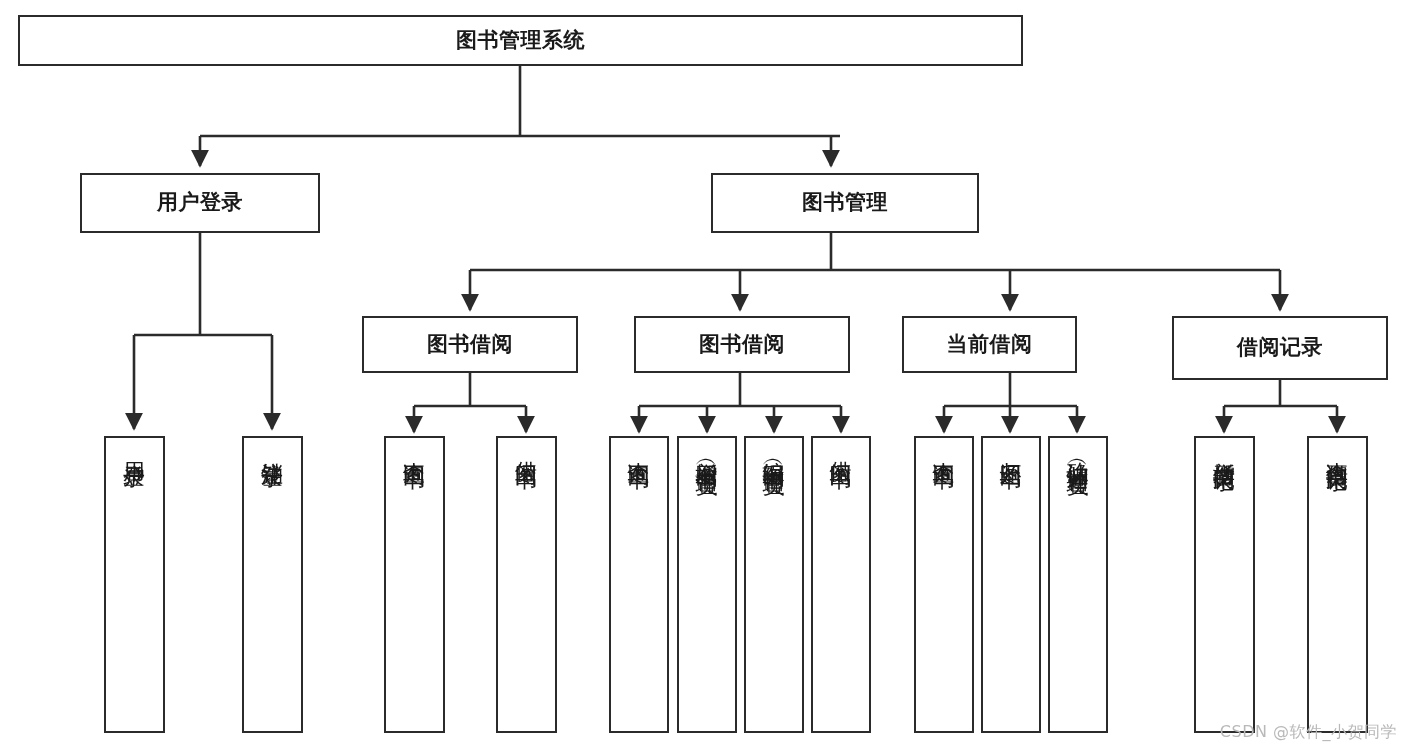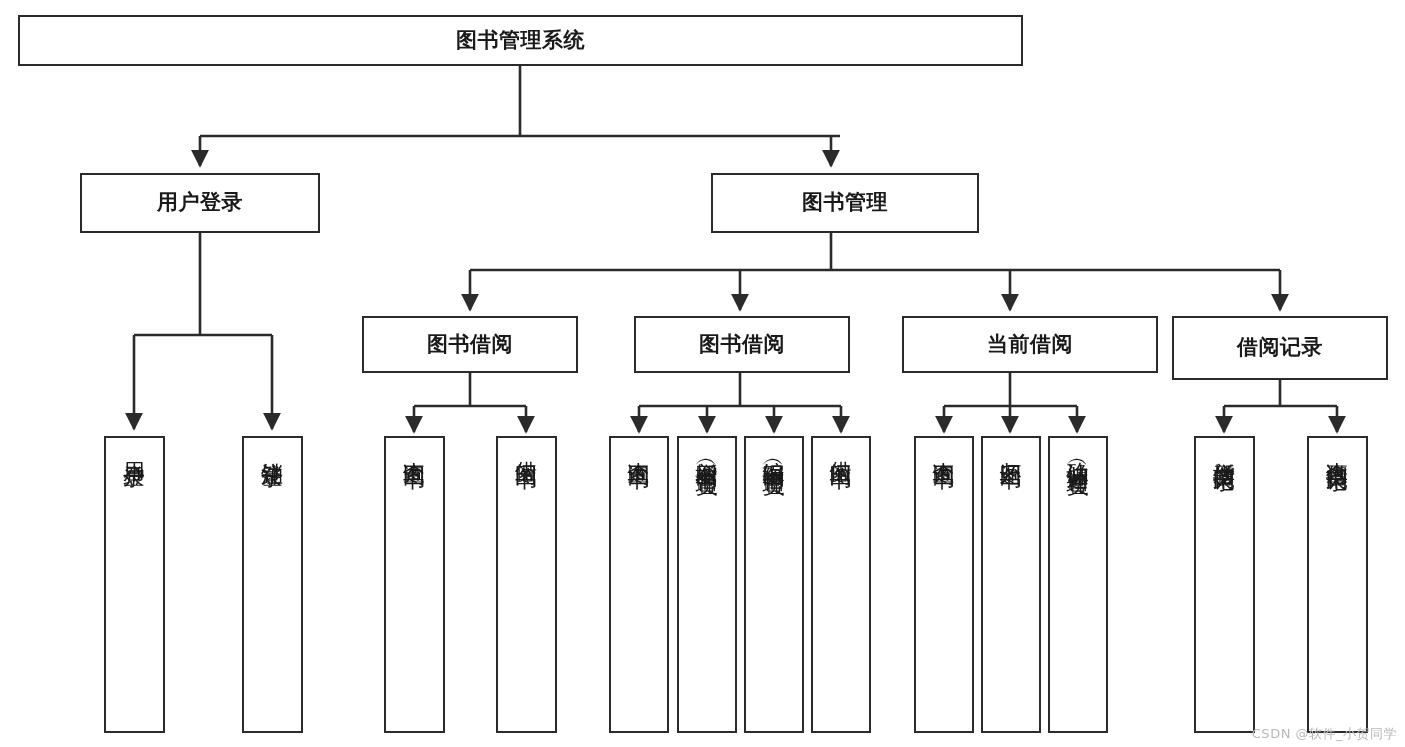--- a/index.html
+++ b/index.html
@@ -60,21 +60,21 @@
     font-size: 22px;
     line-height: 1.05;
     letter-spacing: 2px;
     white-space: nowrap;
     max-height: 100%;
   }
   .watermark {
     position: absolute;
     right: 8px;
     bottom: 4px;
-    font-size: 13px;
+    font-size: 16px;
     color: #b9b9b9;
     letter-spacing: 0.5px;
     white-space: nowrap;
     z-index: 5;
     font-family: "DejaVu Sans", "Liberation Sans", sans-serif;
   }
 </style>
 </head>
 <body>
 
@@ -141,21 +141,21 @@
   <div class="node horiz" style="left:711px; top:173px; width:268px; height:60px;">
     <span class="node-label">图书管理</span>
   </div>
 
   <div class="node horiz" style="left:362px; top:316px; width:216px; height:57px;">
     <span class="node-label">图书借阅</span>
   </div>
   <div class="node horiz" style="left:616px; top:316px; width:216px; height:57px;margin-left:18px;">
     <span class="node-label">图书借阅</span>
   </div>
-  <div class="node horiz" style="left:902px; top:316px; width:256px; height:57px;">
+  <div class="node horiz" style="left:902px; top:316px; width:175px; height:57px;">
     <span class="node-label">当前借阅</span>
   </div>
   <div class="node horiz" style="left:1172px; top:316px; width:216px; height:64px;">
     <span class="node-label">借阅记录</span>
   </div>
 
   <div class="node vert" style="left:104px; top:436px; width:61px; height:297px;">
     <span class="node-label">用户登录</span>
   </div>
   <div class="node vert" style="left:242px; top:436px; width:61px; height:297px;">

